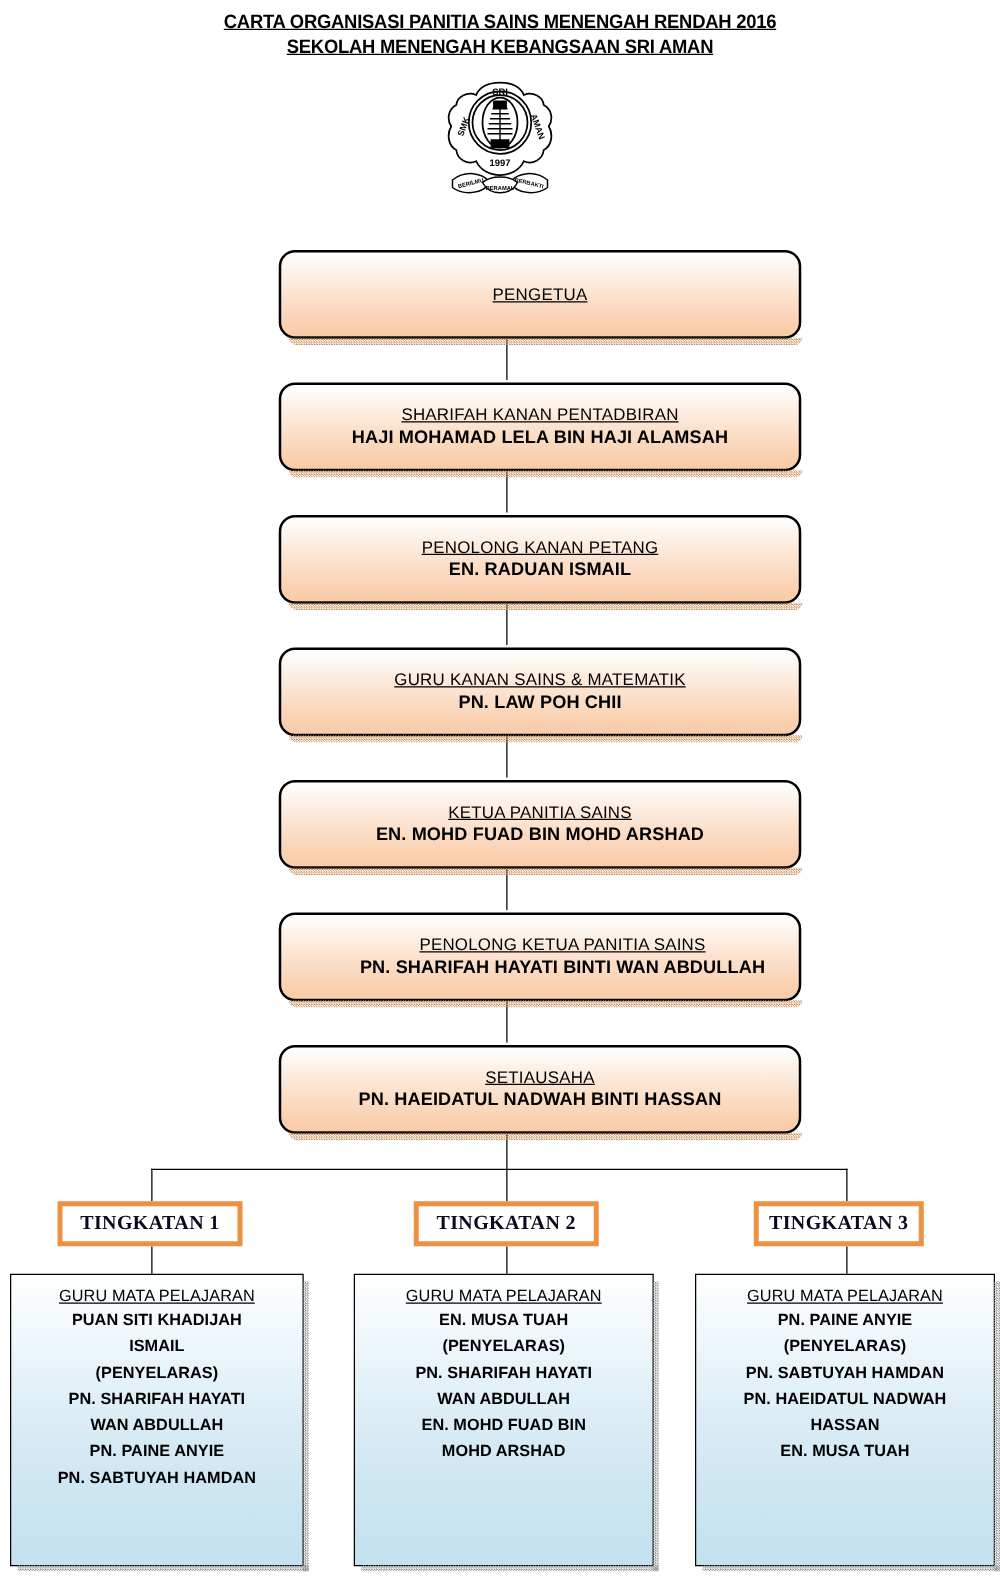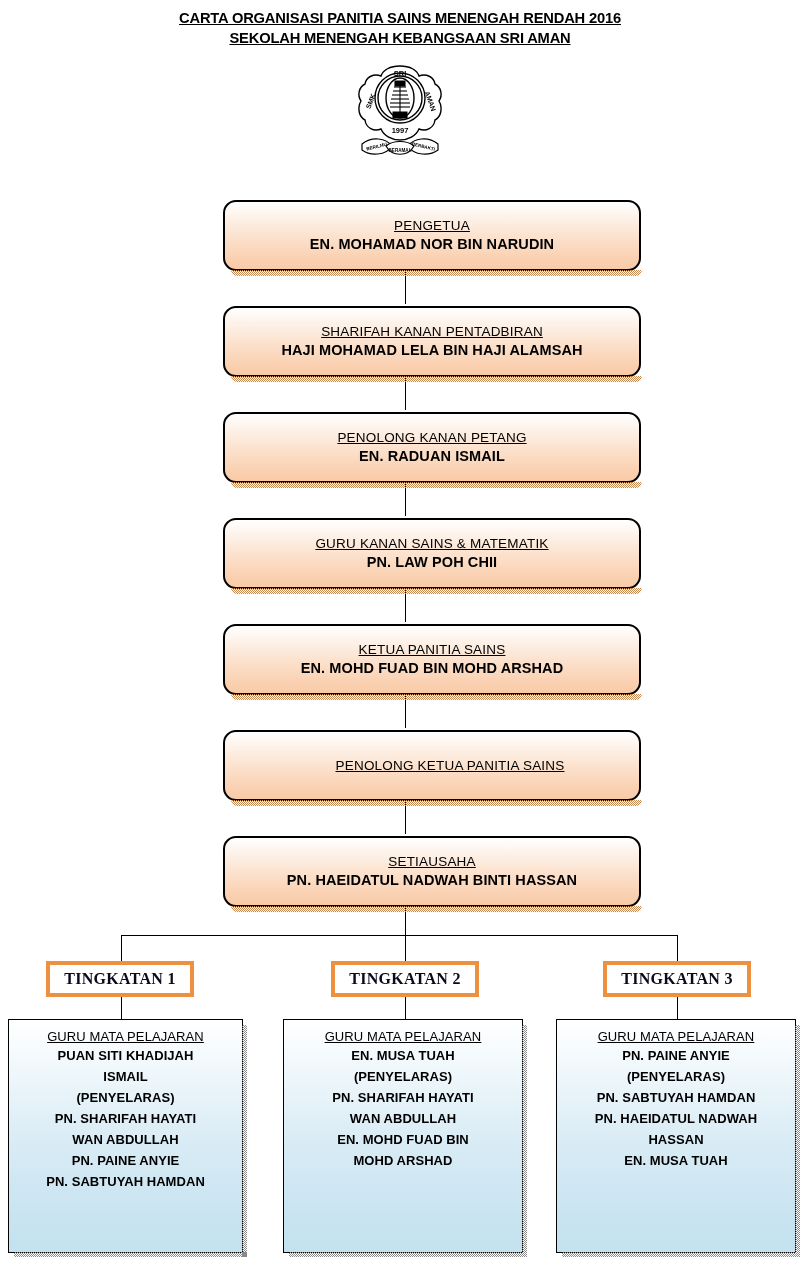--- a/index.html
+++ b/index.html
@@ -252,21 +252,20 @@
 <div class="vline" style="left:121px; top:935px; height:26px;"></div>
 <div class="vline" style="left:405px; top:935px; height:26px;"></div>
 <div class="vline" style="left:677px; top:935px; height:26px;"></div>
 
 <div class="vline" style="left:121px; top:997px; height:22px;"></div>
 <div class="vline" style="left:405px; top:997px; height:22px;"></div>
 <div class="vline" style="left:677px; top:997px; height:22px;"></div>
 
 <div class="org-box" style="top:200px; height:71px;">
   <div class="org-role">PENGETUA</div>
-  <div class="org-name">EN. MOHAMAD NOR BIN NARUDIN</div>
 </div>
 
 <div class="org-box" style="top:306px; height:71px;">
   <div class="org-role">SHARIFAH KANAN PENTADBIRAN</div>
   <div class="org-name">HAJI MOHAMAD LELA BIN HAJI ALAMSAH</div>
 </div>
 
 <div class="org-box" style="top:412px; height:71px;">
   <div class="org-role">PENOLONG KANAN PETANG</div>
   <div class="org-name">EN. RADUAN ISMAIL</div>
@@ -277,34 +276,35 @@
   <div class="org-name">PN. LAW POH CHII</div>
 </div>
 
 <div class="org-box" style="top:624px; height:71px;">
   <div class="org-role">KETUA PANITIA SAINS</div>
   <div class="org-name">EN. MOHD FUAD BIN MOHD ARSHAD</div>
 </div>
 
 <div class="org-box" style="top:730px; height:71px;padding-left:36px;">
   <div class="org-role">PENOLONG KETUA PANITIA SAINS</div>
+  <div class="org-name">PN. SHARIFAH HAYATI BINTI WAN ABDULLAH</div>
 </div>
 
 <div class="org-box" style="top:836px; height:71px;">
   <div class="org-role">SETIAUSAHA</div>
   <div class="org-name">PN. HAEIDATUL NADWAH BINTI HASSAN</div>
 </div>
 
 <div class="form-box" style="left:46px; top:961px; width:148px;">
   <span class="form-label">TINGKATAN 1</span>
 </div>
 <div class="form-box" style="left:331px; top:961px; width:148px;">
   <span class="form-label">TINGKATAN 2</span>
 </div>
-<div class="form-box" style="left:603px; top:961px; width:148px;">
+<div class="form-box" style="left:603px; top:961px; width:136px;">
   <span class="form-label">TINGKATAN 3</span>
 </div>
 
 <div class="teacher-box" style="left:8px; top:1019px; width:235px; height:234px;">
   <div class="teacher-title">GURU MATA PELAJARAN</div>
   <div class="teacher-line">PUAN SITI KHADIJAH</div>
   <div class="teacher-line">ISMAIL</div>
   <div class="teacher-line">(PENYELARAS)</div>
   <div class="teacher-line">PN. SHARIFAH HAYATI</div>
   <div class="teacher-line">WAN ABDULLAH</div>

